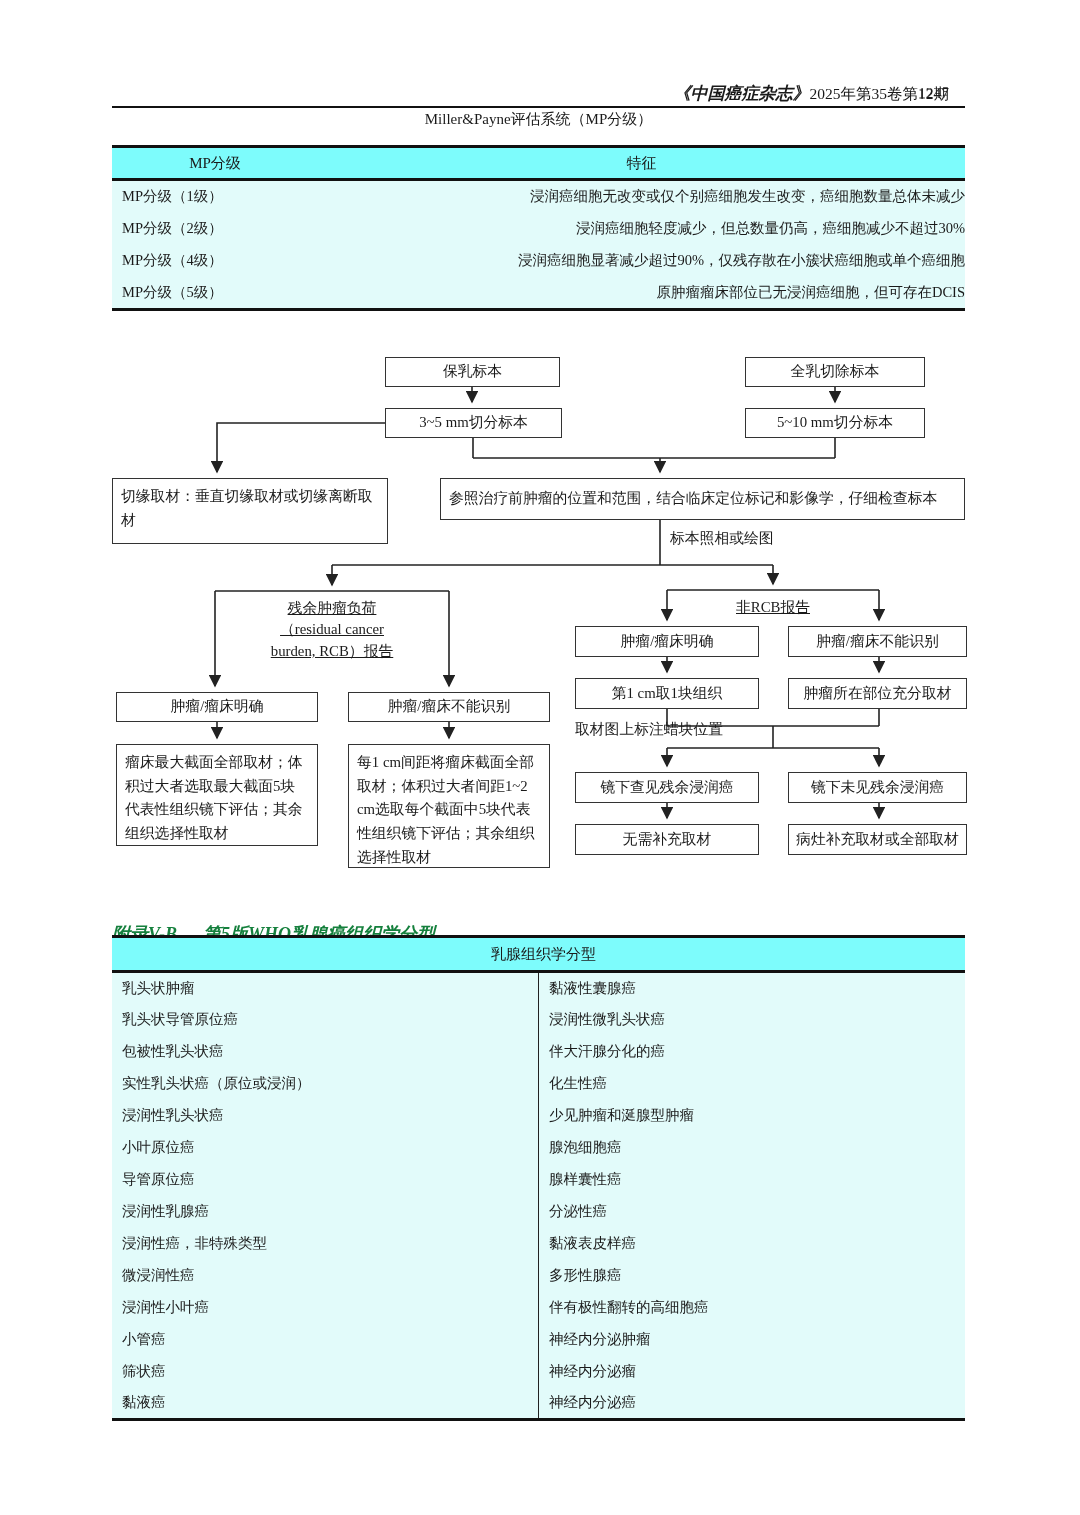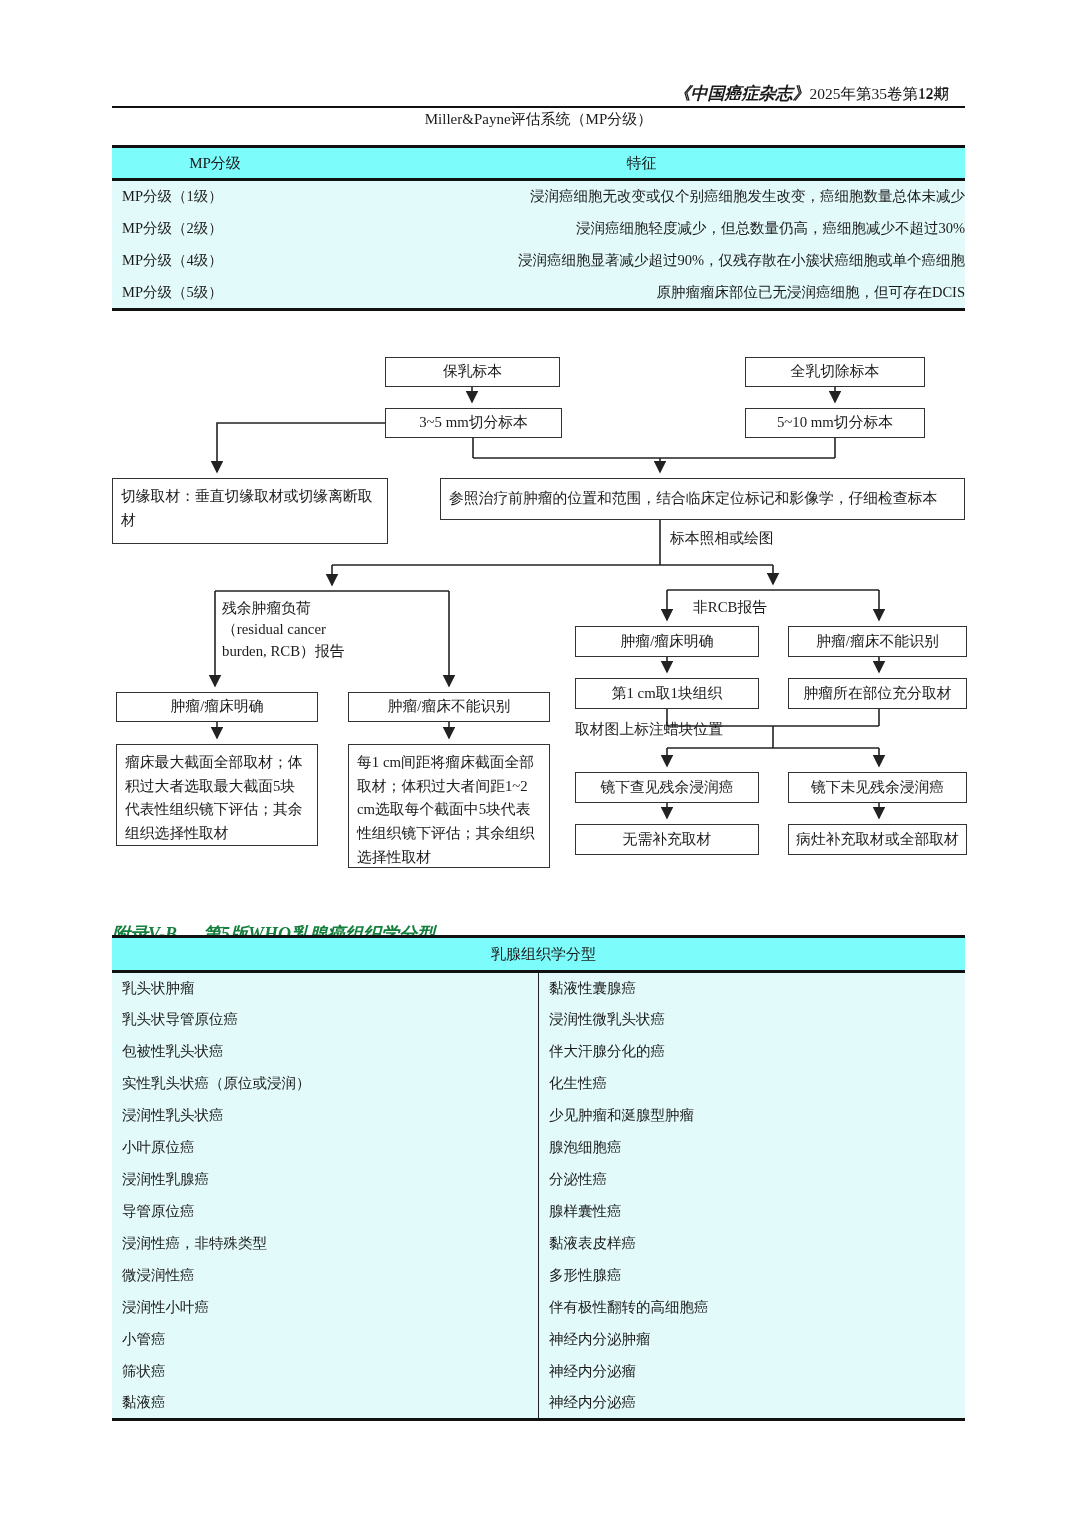--- a/index.html
+++ b/index.html
@@ -31,21 +31,21 @@
   
   .flow { position:absolute; left:0; top:350px; width:1080px; height:530px; font-size:14.8px; }
   .fc-svg { position:absolute; left:0; top:0; width:1080px; height:530px; }
   .fbox {
     position:absolute; border:1.5px solid #333; background:#fff;
     display:flex; align-items:center; justify-content:center;
     text-align:center; line-height:1.35; padding:2px 4px;
   }
   .fbox.left-text { justify-content:flex-start; text-align:left; align-items:flex-start; padding:6px 8px; line-height:1.6; }
   .flabel { position:absolute; background:transparent; line-height:1.35; }
-  .flabel.center { white-space:pre-line; line-height:1.45; }
+  .flabel.center { text-align:center; white-space:pre-line; line-height:1.45;text-decoration:underline; }
 
   
   .appendix { position:absolute; left:112px; top:922px; font-size:18px; font-weight:bold; color:#15803d; font-style:italic; }
   .appendix .part2 { margin-left:26px; }
 
   
   .who-table { position:absolute; left:112px; top:935px; width:853px; border-collapse:collapse; table-layout:fixed; }
   .who-table th {
     background:#7dfcfc; font-weight:normal; font-size:15px; height:35px; text-align:center; padding-left:10px;
     border-top:3px solid #111; border-bottom:3px solid #111;
@@ -187,28 +187,28 @@
       </tr>
       <tr>
         <td class="lcol">浸润性乳头状癌</td>
         <td>少见肿瘤和涎腺型肿瘤</td>
       </tr>
       <tr>
         <td class="lcol">小叶原位癌</td>
         <td>腺泡细胞癌</td>
       </tr>
       <tr>
+        <td class="lcol">导管原位癌</td>
+        <td>腺样囊性癌</td>
+      </tr>
+      <tr>
         <td class="lcol">浸润性乳腺癌</td>
         <td>分泌性癌</td>
       </tr>
       <tr>
-        <td class="lcol">导管原位癌</td>
-        <td>腺样囊性癌</td>
-      </tr>
-      <tr>
         <td class="lcol">浸润性癌，非特殊类型</td>
         <td>黏液表皮样癌</td>
       </tr>
       <tr>
         <td class="lcol">微浸润性癌</td>
         <td>多形性腺癌</td>
       </tr>
       <tr>
         <td class="lcol">浸润性小叶癌</td>
         <td>伴有极性翻转的高细胞癌</td>

